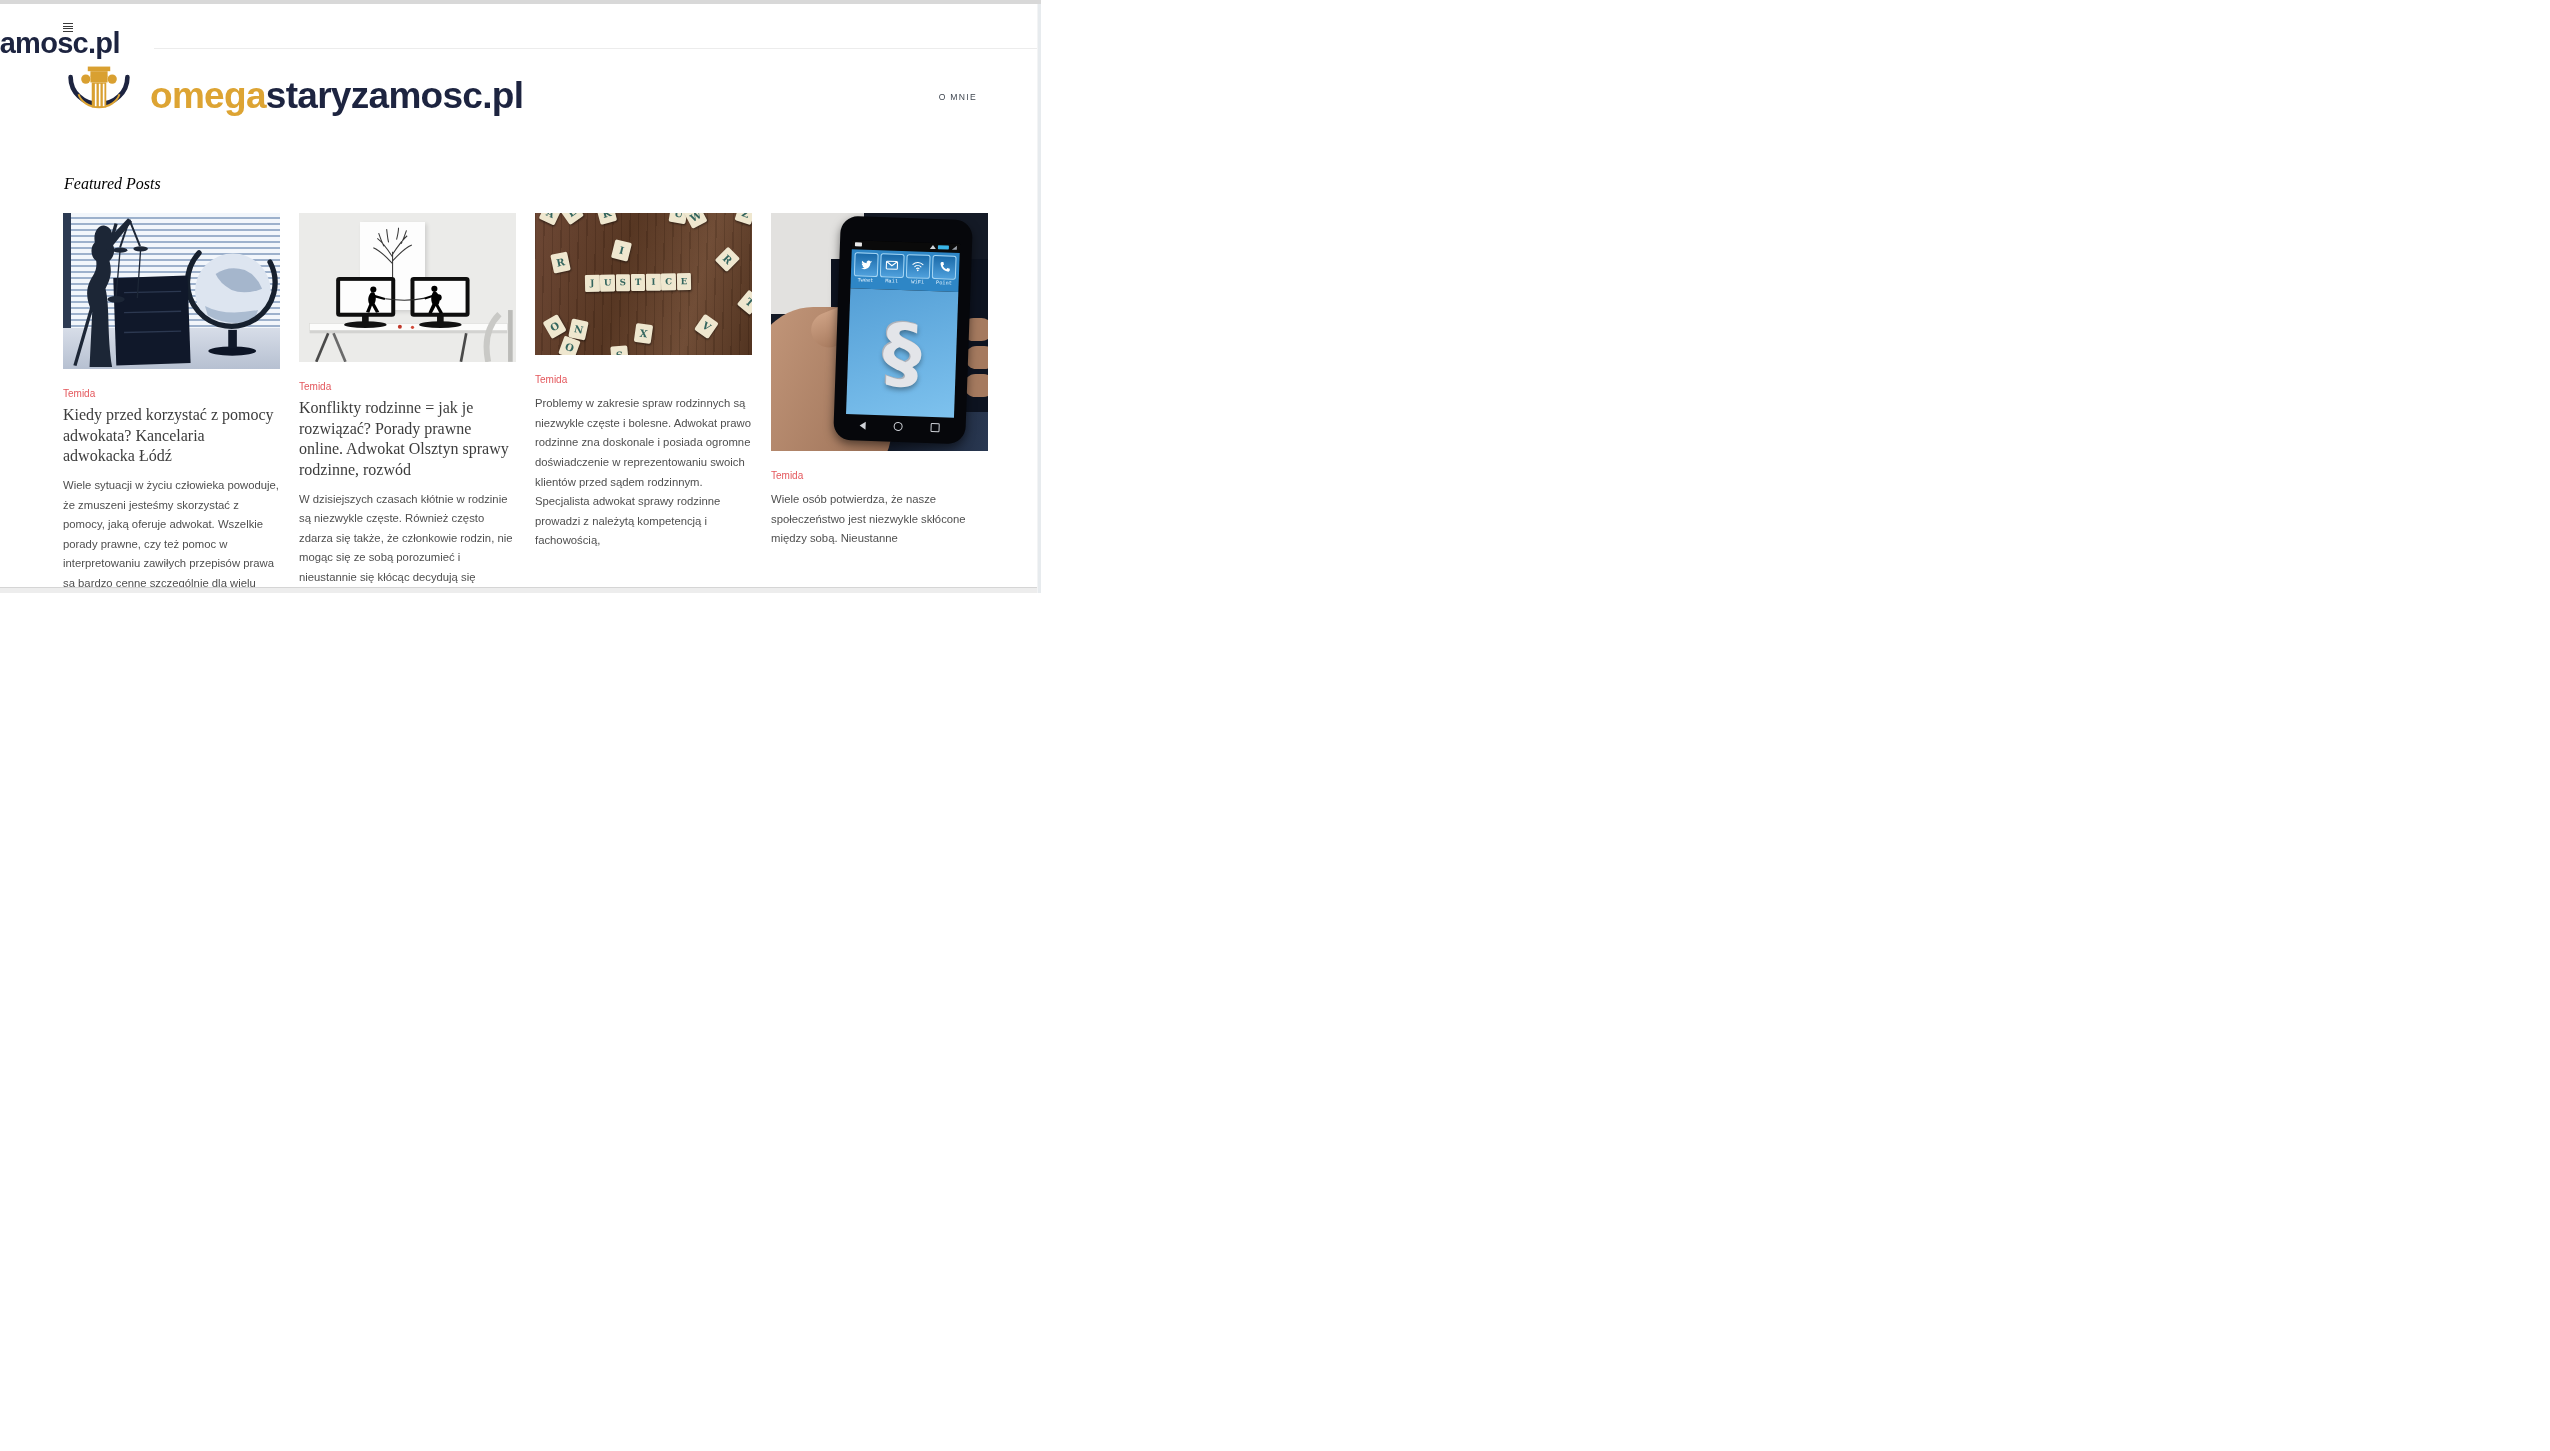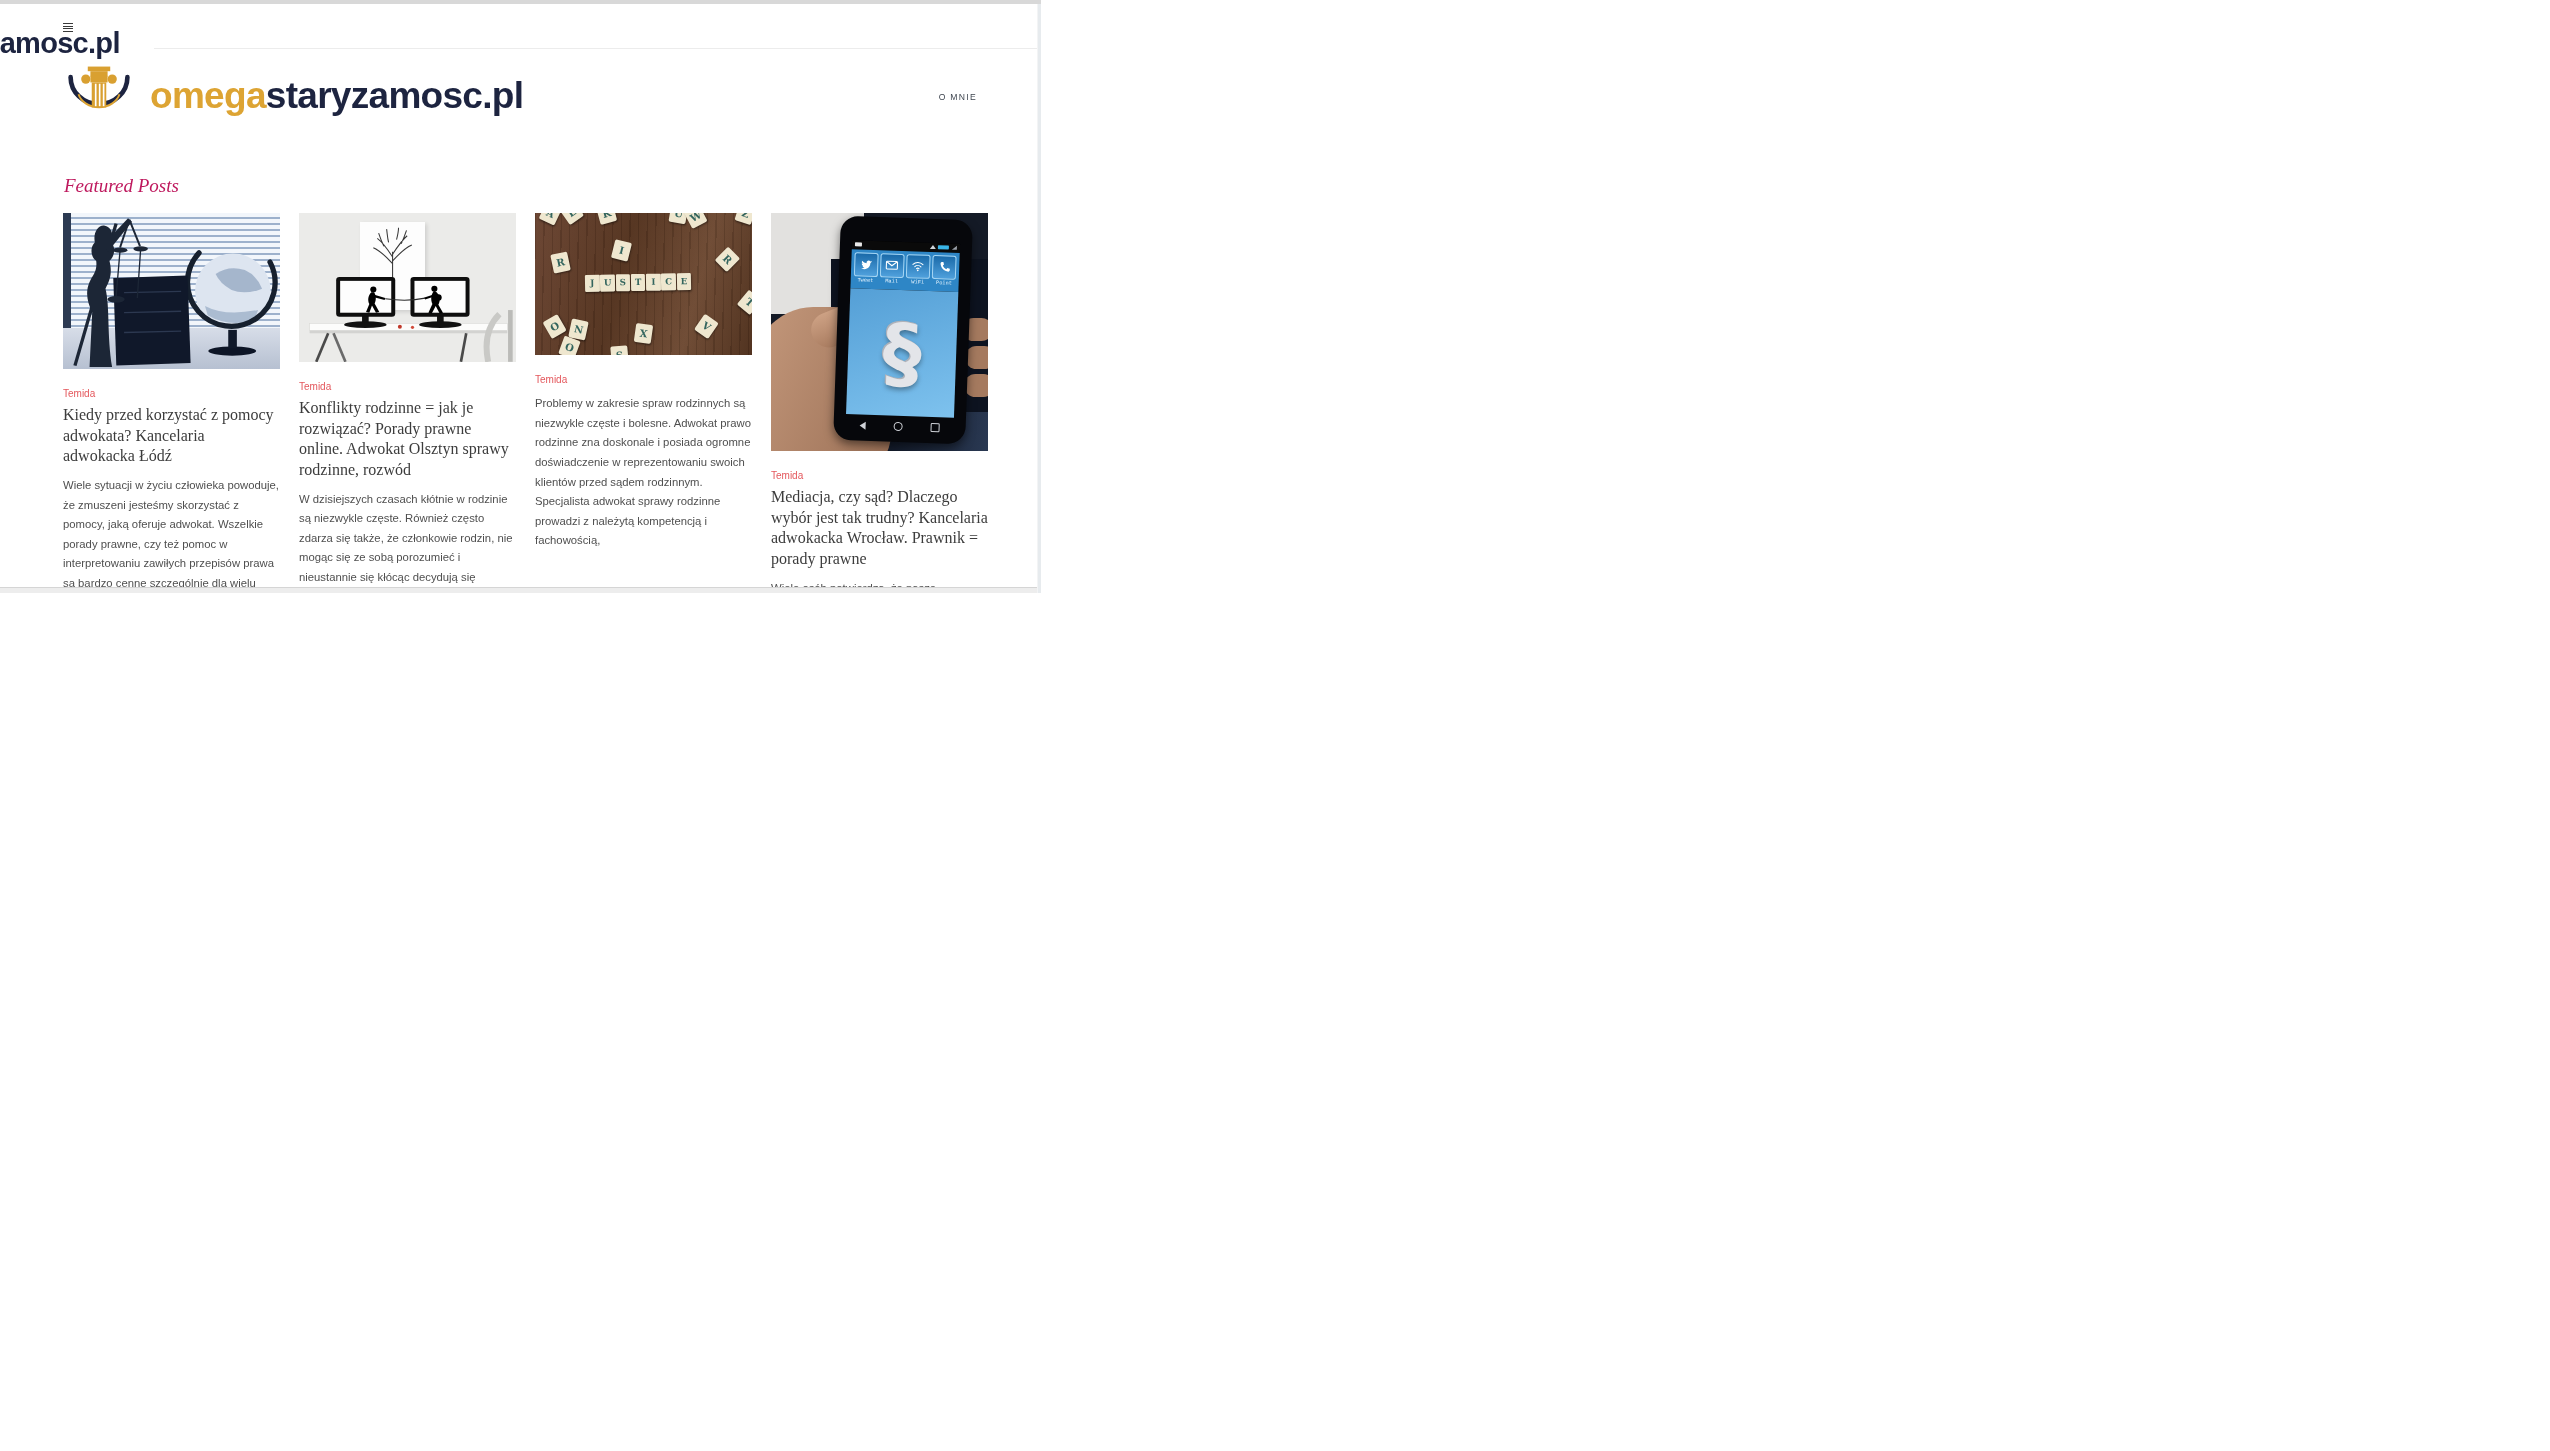--- a/index.html
+++ b/index.html
@@ -25,21 +25,21 @@
   .logo{position:absolute;left:64px;top:17.3px;display:flex;align-items:flex-end;cursor:pointer;}
   .logoicon{width:70px;height:52px;margin-right:16px;}
   .wordmark{font-size:37px;font-weight:bold;letter-spacing:-0.7px;white-space:nowrap;}
   .wordmark .gold{color:#dda433;}
   .wordmark .navy{color:#1d2440;}
   .mainnav{position:absolute;right:64px;top:44px;font-size:8.6px;font-weight:normal;
            letter-spacing:1.3px;color:#3f4650;cursor:pointer;}
 
   
   .secheading{position:absolute;left:64px;top:175px;font-family:"Liberation Serif",serif;
-              font-style:italic;font-size:19px;color:#be185d;}
+              font-style:italic;font-size:16px;color:#000000;}
   .cards{position:absolute;left:63px;top:213px;display:grid;grid-template-columns:repeat(4,217px);
          grid-column-gap:19px;column-gap:19px;align-items:start;}
   .card{width:217px;}
   .thumb{position:relative;width:217px;overflow:hidden;cursor:pointer;}
   .h1{height:156px;} .h2{height:149px;} .h3{height:142px;} .h4{height:238px;}
   .cat{margin-top:19px;font-size:10px;color:#e4575c;cursor:pointer;}
   .title{margin-top:6px;font-family:"Liberation Serif",serif;font-size:16px;line-height:20.6px;
          color:#3c3c3c;cursor:pointer;}
   .excerpt{margin-top:9.3px;font-size:11.3px;line-height:19.6px;color:#4f4f4f;}
 
@@ -325,19 +325,18 @@
             </div>
           </div>
           <div class="pnav">
             <div class="nv-back"></div>
             <div class="nv-home"></div>
             <div class="nv-rec"></div>
           </div>
         </div>
       </div>
       <div class="cat">Temida</div>
-      <div class="title">Mediacja, czy sąd? Dlaczego wybór jest tak trudny? Kancelaria adwokacka Wrocław. Prawnik = porady prawne</div>
       <div class="excerpt">Wiele osób potwierdza, że nasze społeczeństwo jest niezwykle skłócone między sobą. Nieustanne</div>
     </div>
 
   </div>
 </div>
 
 
 </body></html>

